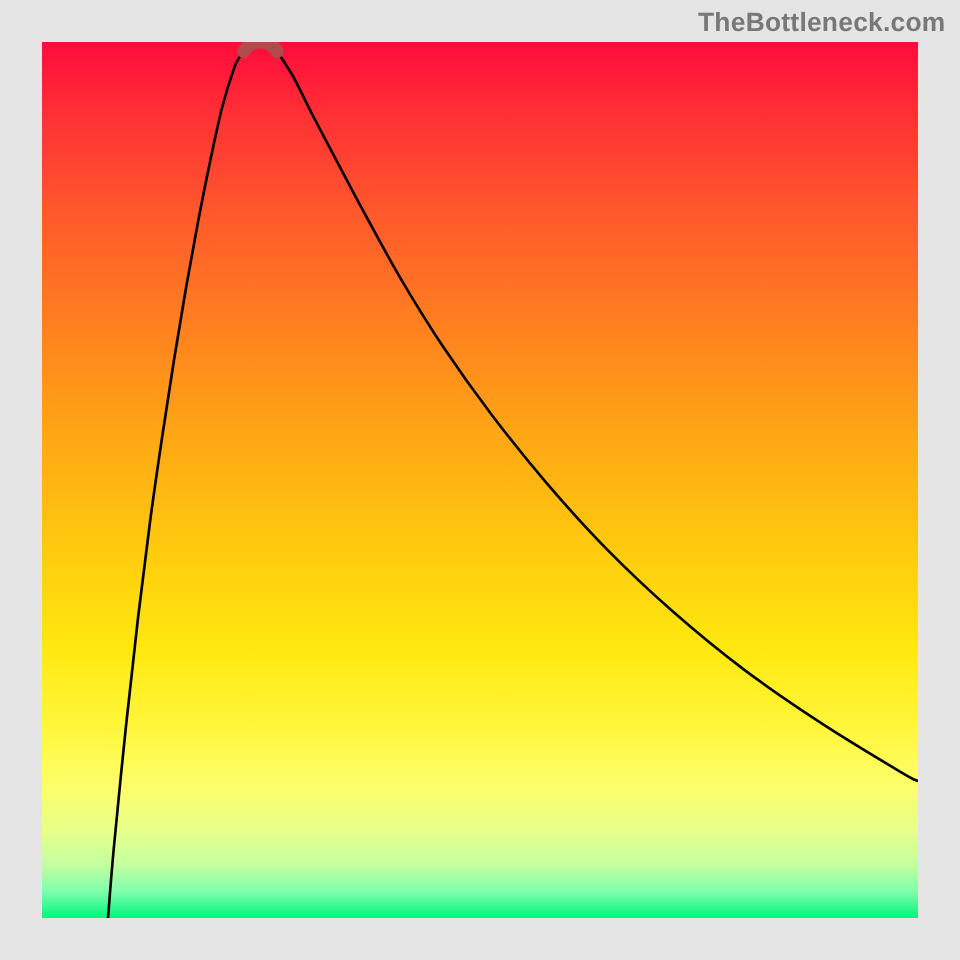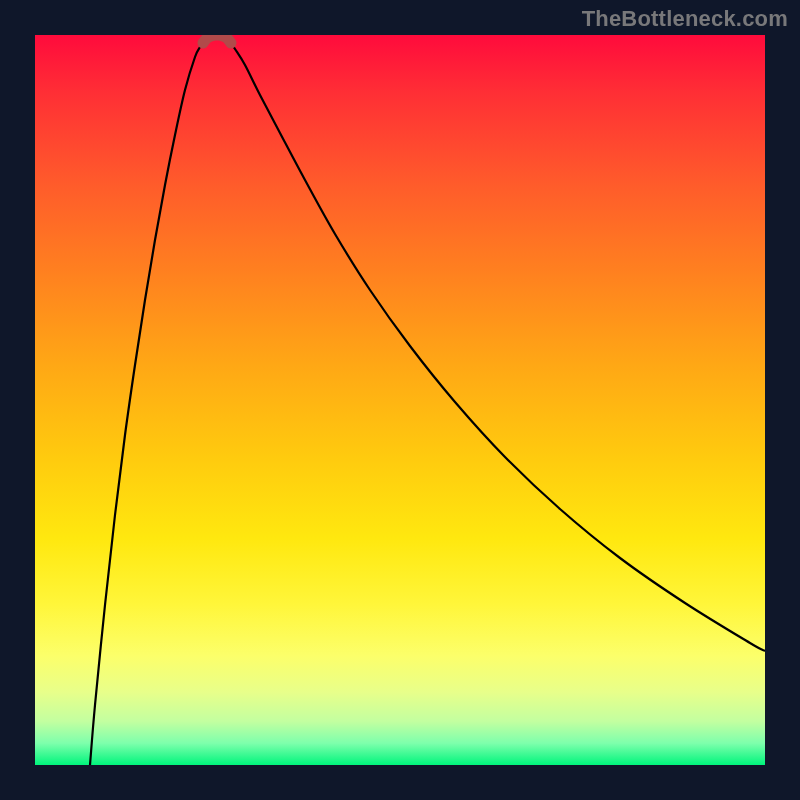--- a/index.html
+++ b/index.html
@@ -9,21 +9,21 @@
     height: 800px;
     background: #000;
     overflow: hidden;
   }
   .frame {
     position: absolute;
     left: 0;
     top: 0;
     width: 800px;
     height: 800px;
-    background: #0f172a;
+    background: #e5e5e5;
   }
   .plot {
     position: absolute;
     left: 35px;
     top: 35px;
     width: 730px;
     height: 730px;
     background: linear-gradient(
       to bottom,
       #ff0b3c 0%,

